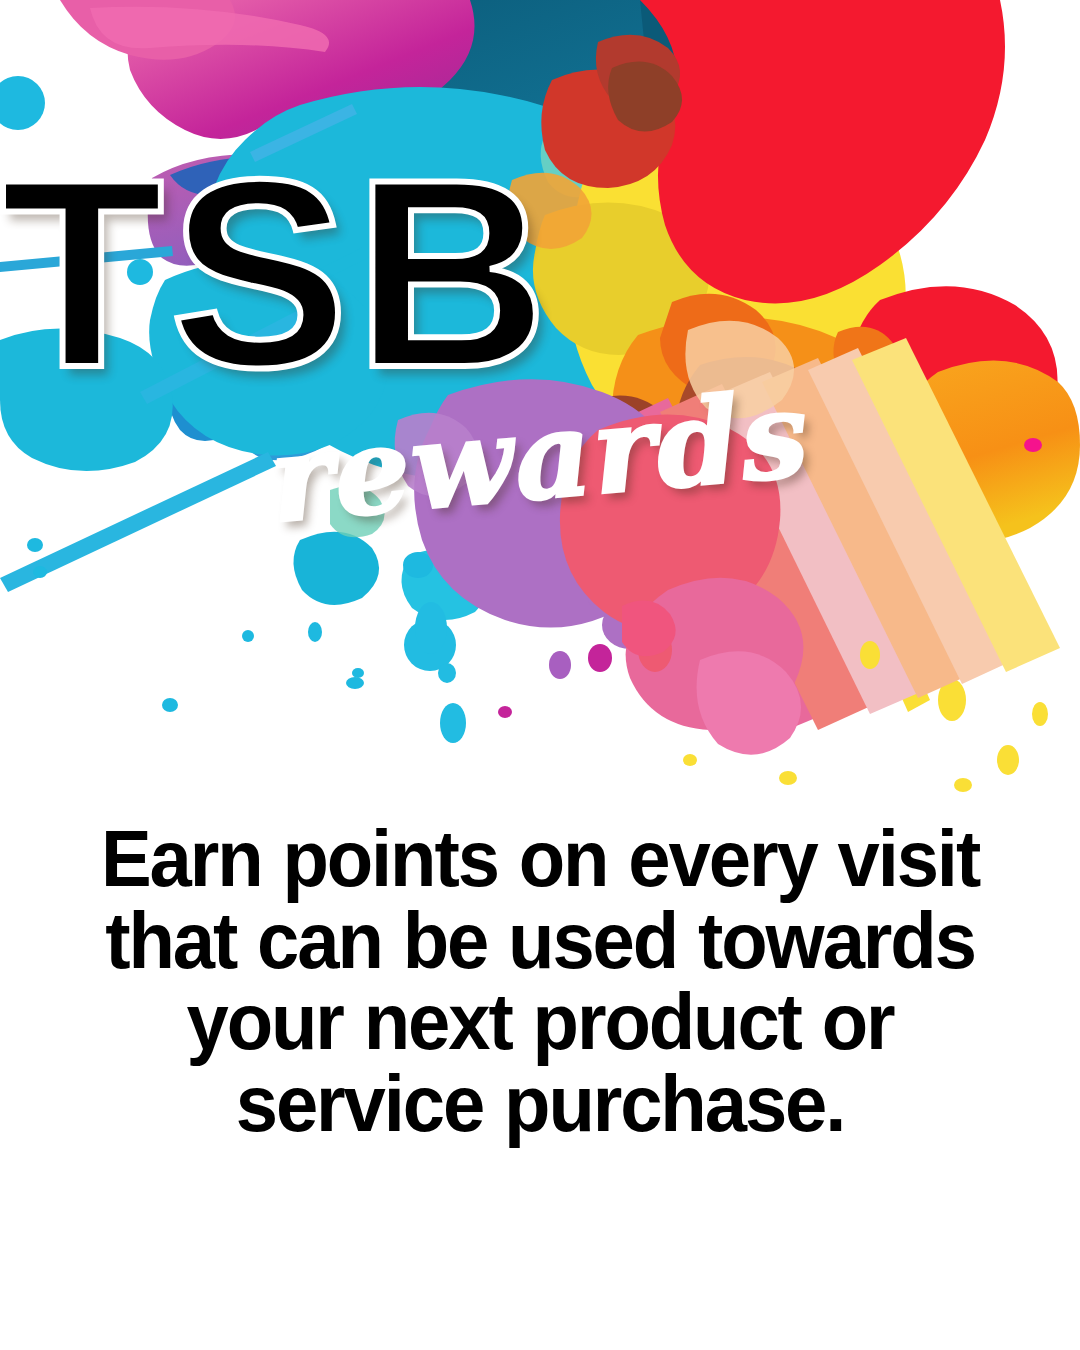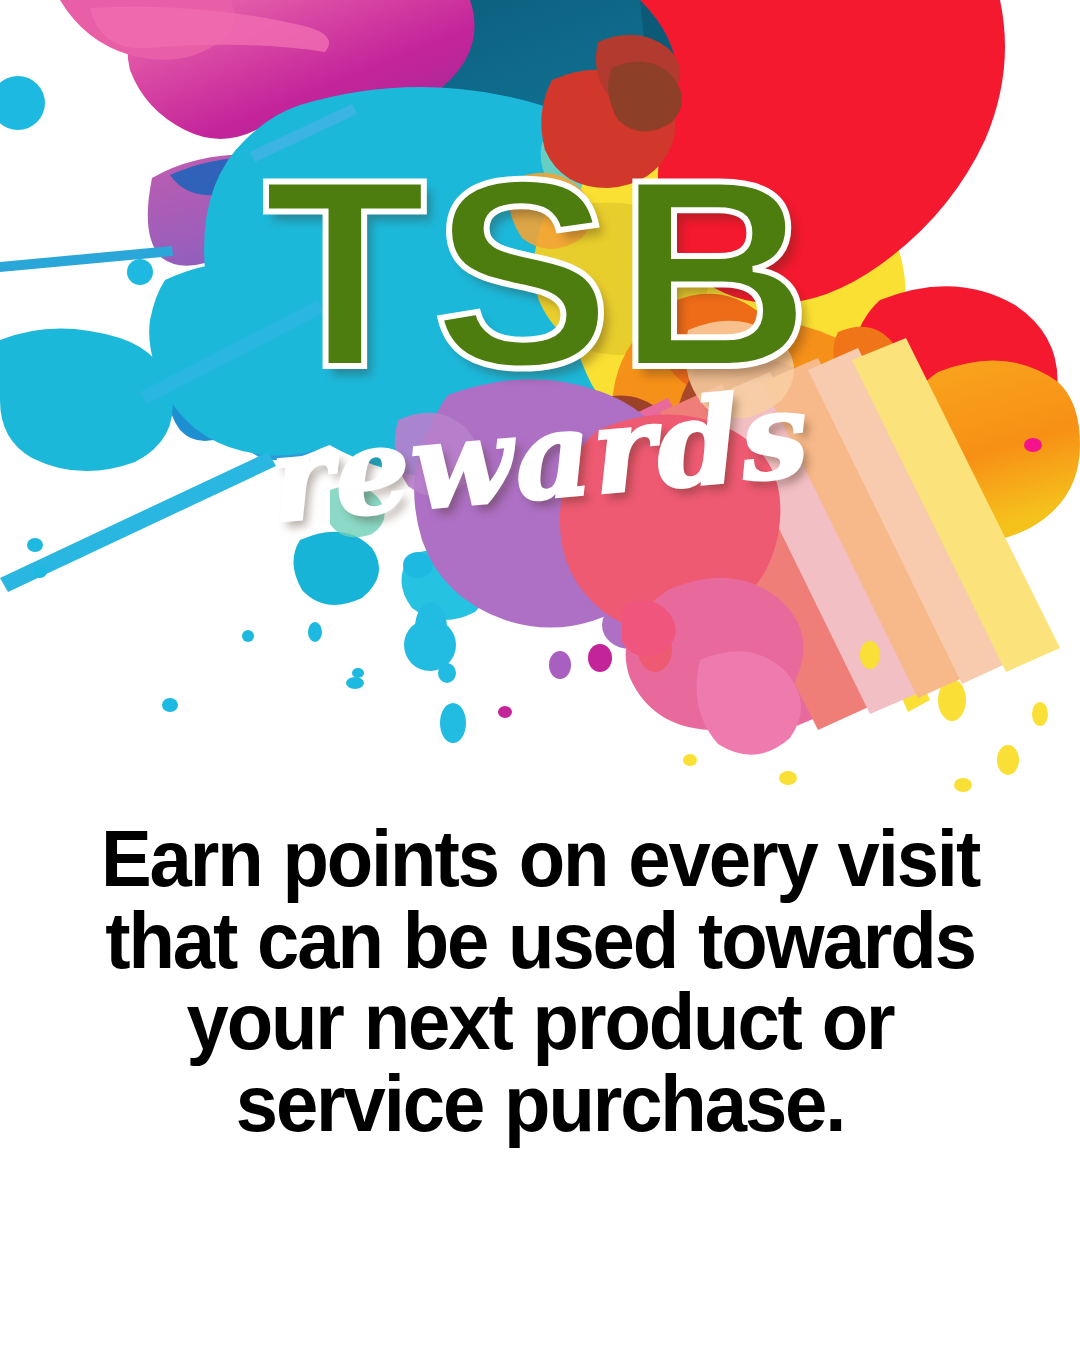--- a/index.html
+++ b/index.html
@@ -41,27 +41,27 @@
     top: 0;
     width: 1080px;
     height: 800px;
     pointer-events: none;
   }
   #logo-wordmark {
     position: absolute;
     left: 0;
     top: 150px;
     width: 1080px;
-    text-align: center;
+    text-align: left;
     font-family: "Liberation Sans", sans-serif;
     font-weight: bold;
     font-size: 268px;
     line-height: 0.92;
     letter-spacing: 6px;
-    color: #4d7c0f;
+    color: #000000;
     text-shadow: 7px 9px 10px rgba(60,40,20,0.33);
     -webkit-text-stroke: 6px #ffffff;
   }
   #logo-script {
     position: absolute;
     left: 0;
     top: 398px;
     width: 1080px;
     text-align: center;
     font-family: "DejaVu Serif", serif;

